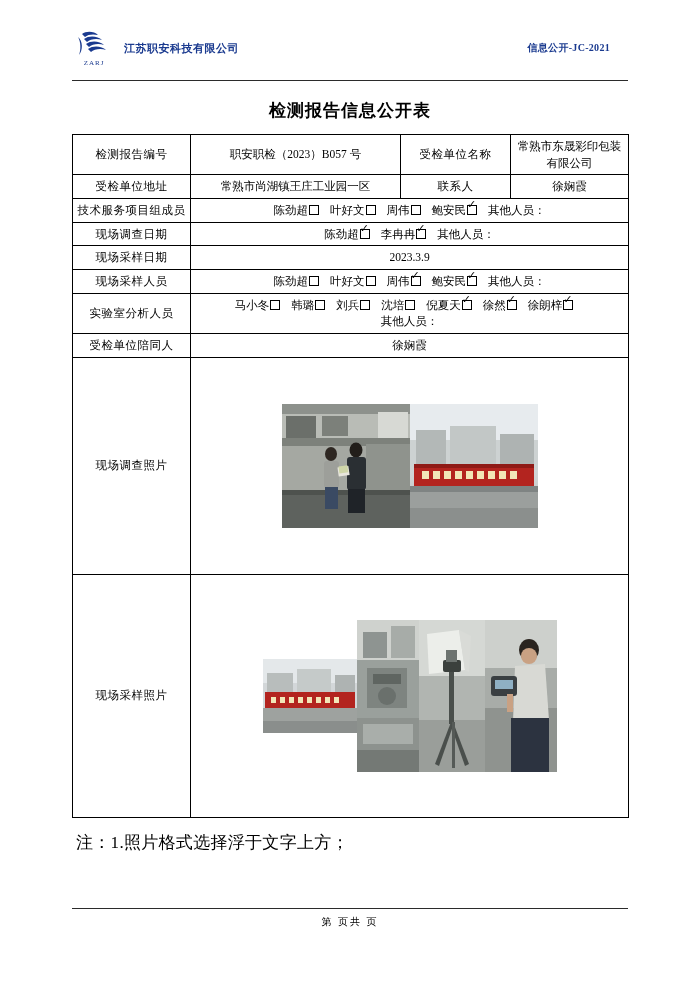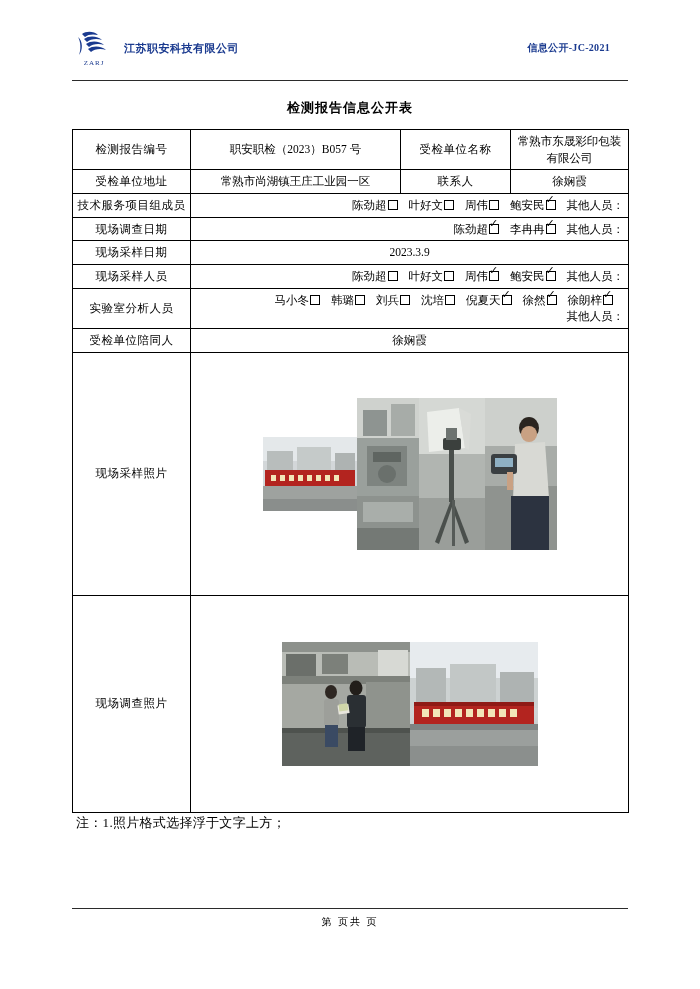--- a/index.html
+++ b/index.html
@@ -56,21 +56,21 @@
   .doc-code {
     font-size: 10px;
     color: #1a3a8f;
     font-weight: bold;
     padding-right: 18px;
     letter-spacing: 0.3px;
   }
   
   .doc-title {
     text-align: center;
-    font-size: 13px;
+    font-size: 17px;
     font-weight: bold;
     color: #000;
     margin-top: 18px;
     margin-bottom: 12px;
     letter-spacing: 1px;
   }
   
   table.main {
     border-collapse: collapse;
     width: 100%;
@@ -82,21 +82,21 @@
     color: #000;
     padding: 3px 4px;
     vertical-align: middle;
     line-height: 1.45;
   }
   td.lbl {
     text-align: center;
     letter-spacing: 0.5px;
   }
   td.val {
-    text-align: right;
+    text-align: center;
     padding-left: 8px;
   }
   td.val-c {
     text-align: center;
   }
   .cb {
     display: inline-block;
     width: 8px;
     height: 8px;
     border: 1px solid #000;
@@ -132,22 +132,22 @@
     gap: 0px;
     padding: 6px 4px;
   }
   .ph {
     position: relative;
     overflow: hidden;
     flex: none;
   }
   
   .note {
-    font-size: 13px;
-    margin-top: 1px;
+    font-size: 17px;
+    margin-top: 13px;
     padding-left: 4px;
     letter-spacing: 0.3px;
   }
   .footer {
     position: absolute;
     left: 72px;
     top: 908px;
     width: 556px;
   }
   .footer-line {
@@ -242,20 +242,97 @@
           <td class="lbl">实验室分析人员</td>
           <td class="val" colspan="3">
             <span class="rowtxt" id="lab-staff"><span class="person"><span>马小冬</span><span class="cb"></span></span><span class="person"><span>韩璐</span><span class="cb"></span></span><span class="person"><span>刘兵</span><span class="cb"></span></span><span class="person"><span>沈培</span><span class="cb"></span></span><span class="person"><span>倪夏天</span><span class="cb checked"></span></span><span class="person"><span>徐然</span><span class="cb checked"></span></span><span class="person"><span>徐朗梓</span><span class="cb checked"></span></span></span>
             <span class="rowtxt">其他人员：</span>
           </td>
         </tr>
 
         <tr>
           <td class="lbl">受检单位陪同人</td>
           <td class="val-c" colspan="3">徐娴霞</td>
+        </tr>
+
+        <tr>
+          <td class="lbl">现场调查照片</td>
+          <td class="photo-cell" colspan="3">
+            <div class="photo-wrap">
+
+              <div class="ph" style="width:128px;height:124px;">
+                <svg width="128" height="124" viewBox="0 0 128 124" xmlns="http://www.w3.org/2000/svg">
+                  <defs>
+                    <linearGradient id="gA" x1="0" y1="0" x2="0" y2="1">
+                      <stop offset="0%" stop-color="#c9cbc6"></stop>
+                        <stop offset="55%" stop-color="#9fa39d"></stop>
+                        <stop offset="100%" stop-color="#6f7471"></stop>
+                    </linearGradient>
+                  </defs>
+                  <rect width="128" height="124" fill="url(#gA)"></rect>
+                  <rect x="0" y="0" width="128" height="34" fill="#b9bcb6"></rect>
+                  <rect x="0" y="0" width="128" height="10" fill="#8d918c"></rect>
+                  <rect x="4" y="12" width="30" height="22" fill="#6b6f6a"></rect>
+                  <rect x="40" y="12" width="26" height="20" fill="#7c807a"></rect>
+                  <rect x="96" y="8" width="30" height="28" fill="#d7d9d4"></rect>
+                  <rect x="0" y="34" width="128" height="8" fill="#7d817b"></rect>
+                  <rect x="0" y="42" width="128" height="46" fill="#a5a8a2"></rect>
+                  <rect x="84" y="40" width="44" height="52" fill="#8f938d"></rect>
+                  <rect x="0" y="88" width="128" height="36" fill="#5e625e"></rect>
+                  <rect x="0" y="86" width="128" height="5" fill="#4e524e"></rect>
+
+                  <ellipse cx="49" cy="50" rx="6" ry="7" fill="#2e2722"></ellipse>
+                  <rect x="42" y="57" width="15" height="27" rx="3" fill="#9d9f9a"></rect>
+                  <rect x="43" y="83" width="13" height="22" fill="#3a4a63"></rect>
+
+                  <ellipse cx="74" cy="46" rx="6.5" ry="7.5" fill="#221e1a"></ellipse>
+                  <rect x="65" y="53" width="19" height="33" rx="3" fill="#2a2f33"></rect>
+                  <rect x="66" y="85" width="17" height="24" fill="#1f2328"></rect>
+
+                  <rect x="56" y="63" width="11" height="9" fill="#e8e6dd" transform="rotate(-8 60 67)"></rect>
+                  <rect x="57" y="62" width="9" height="7" fill="#cfd6a8" transform="rotate(-8 60 66)"></rect>
+                </svg>
+              </div>
+
+              <div class="ph" style="width:128px;height:124px;">
+                <svg width="128" height="124" viewBox="0 0 128 124" xmlns="http://www.w3.org/2000/svg">
+                  <defs>
+                    <linearGradient id="gB" x1="0" y1="0" x2="0" y2="1">
+                      <stop offset="0%" stop-color="#dfe3e6"></stop>
+                        <stop offset="60%" stop-color="#cfd3d4"></stop>
+                        <stop offset="100%" stop-color="#b7bbb9"></stop>
+                    </linearGradient>
+                  </defs>
+                  <rect width="128" height="124" fill="url(#gB)"></rect>
+                  <rect x="0" y="0" width="128" height="40" fill="#e7ebee"></rect>
+                  <rect x="0" y="36" width="128" height="30" fill="#cdd2d2"></rect>
+                  <rect x="6" y="26" width="30" height="40" fill="#b3b8b7"></rect>
+                  <rect x="40" y="22" width="46" height="44" fill="#c2c7c6"></rect>
+                  <rect x="90" y="30" width="34" height="36" fill="#aeb3b2"></rect>
+
+                  <rect x="4" y="60" width="120" height="22" fill="#b3241f"></rect>
+                  <rect x="4" y="60" width="120" height="4" fill="#8f1a16"></rect>
+                  <g fill="#f2e6b8">
+                    <rect x="12" y="67" width="7" height="8"></rect>
+                      <rect x="23" y="67" width="7" height="8"></rect>
+                    <rect x="34" y="67" width="7" height="8"></rect>
+                      <rect x="45" y="67" width="7" height="8"></rect>
+                    <rect x="56" y="67" width="7" height="8"></rect>
+                      <rect x="67" y="67" width="7" height="8"></rect>
+                    <rect x="78" y="67" width="7" height="8"></rect>
+                      <rect x="89" y="67" width="7" height="8"></rect>
+                    <rect x="100" y="67" width="7" height="8"></rect>
+                  </g>
+                  <rect x="0" y="82" width="128" height="42" fill="#9b9f9d"></rect>
+                  <rect x="0" y="82" width="128" height="6" fill="#7f8483"></rect>
+                  <rect x="0" y="104" width="128" height="20" fill="#8b8f8d"></rect>
+                </svg>
+              </div>
+            </div>
+          </td>
         </tr>
 
         <tr>
           <td class="lbl">现场采样照片</td>
           <td class="photo-cell" colspan="3" style="height:236px;">
             <div class="photo-wrap" style="gap:0;align-items:center;">
 
               <div class="ph" style="width:94px;height:74px;">
                 <svg width="94" height="74" viewBox="0 0 94 74" xmlns="http://www.w3.org/2000/svg">
                   <rect width="94" height="74" fill="#d3d7d9"></rect>
@@ -327,97 +404,20 @@
                   <rect x="26" y="98" width="38" height="54" fill="#2c3340"></rect>
 
                   <rect x="6" y="56" width="26" height="20" rx="3" fill="#3a3f42"></rect>
                   <rect x="10" y="60" width="18" height="9" fill="#8fb0c4"></rect>
                   <rect x="22" y="74" width="6" height="18" fill="#c9a183"></rect>
                 </svg>
               </div>
             </div>
           </td>
         </tr>
-
-        <tr>
-          <td class="lbl">现场调查照片</td>
-          <td class="photo-cell" colspan="3">
-            <div class="photo-wrap">
-
-              <div class="ph" style="width:128px;height:124px;">
-                <svg width="128" height="124" viewBox="0 0 128 124" xmlns="http://www.w3.org/2000/svg">
-                  <defs>
-                    <linearGradient id="gA" x1="0" y1="0" x2="0" y2="1">
-                      <stop offset="0%" stop-color="#c9cbc6"></stop>
-                        <stop offset="55%" stop-color="#9fa39d"></stop>
-                        <stop offset="100%" stop-color="#6f7471"></stop>
-                    </linearGradient>
-                  </defs>
-                  <rect width="128" height="124" fill="url(#gA)"></rect>
-                  <rect x="0" y="0" width="128" height="34" fill="#b9bcb6"></rect>
-                  <rect x="0" y="0" width="128" height="10" fill="#8d918c"></rect>
-                  <rect x="4" y="12" width="30" height="22" fill="#6b6f6a"></rect>
-                  <rect x="40" y="12" width="26" height="20" fill="#7c807a"></rect>
-                  <rect x="96" y="8" width="30" height="28" fill="#d7d9d4"></rect>
-                  <rect x="0" y="34" width="128" height="8" fill="#7d817b"></rect>
-                  <rect x="0" y="42" width="128" height="46" fill="#a5a8a2"></rect>
-                  <rect x="84" y="40" width="44" height="52" fill="#8f938d"></rect>
-                  <rect x="0" y="88" width="128" height="36" fill="#5e625e"></rect>
-                  <rect x="0" y="86" width="128" height="5" fill="#4e524e"></rect>
-
-                  <ellipse cx="49" cy="50" rx="6" ry="7" fill="#2e2722"></ellipse>
-                  <rect x="42" y="57" width="15" height="27" rx="3" fill="#9d9f9a"></rect>
-                  <rect x="43" y="83" width="13" height="22" fill="#3a4a63"></rect>
-
-                  <ellipse cx="74" cy="46" rx="6.5" ry="7.5" fill="#221e1a"></ellipse>
-                  <rect x="65" y="53" width="19" height="33" rx="3" fill="#2a2f33"></rect>
-                  <rect x="66" y="85" width="17" height="24" fill="#1f2328"></rect>
-
-                  <rect x="56" y="63" width="11" height="9" fill="#e8e6dd" transform="rotate(-8 60 67)"></rect>
-                  <rect x="57" y="62" width="9" height="7" fill="#cfd6a8" transform="rotate(-8 60 66)"></rect>
-                </svg>
-              </div>
-
-              <div class="ph" style="width:128px;height:124px;">
-                <svg width="128" height="124" viewBox="0 0 128 124" xmlns="http://www.w3.org/2000/svg">
-                  <defs>
-                    <linearGradient id="gB" x1="0" y1="0" x2="0" y2="1">
-                      <stop offset="0%" stop-color="#dfe3e6"></stop>
-                        <stop offset="60%" stop-color="#cfd3d4"></stop>
-                        <stop offset="100%" stop-color="#b7bbb9"></stop>
-                    </linearGradient>
-                  </defs>
-                  <rect width="128" height="124" fill="url(#gB)"></rect>
-                  <rect x="0" y="0" width="128" height="40" fill="#e7ebee"></rect>
-                  <rect x="0" y="36" width="128" height="30" fill="#cdd2d2"></rect>
-                  <rect x="6" y="26" width="30" height="40" fill="#b3b8b7"></rect>
-                  <rect x="40" y="22" width="46" height="44" fill="#c2c7c6"></rect>
-                  <rect x="90" y="30" width="34" height="36" fill="#aeb3b2"></rect>
-
-                  <rect x="4" y="60" width="120" height="22" fill="#b3241f"></rect>
-                  <rect x="4" y="60" width="120" height="4" fill="#8f1a16"></rect>
-                  <g fill="#f2e6b8">
-                    <rect x="12" y="67" width="7" height="8"></rect>
-                      <rect x="23" y="67" width="7" height="8"></rect>
-                    <rect x="34" y="67" width="7" height="8"></rect>
-                      <rect x="45" y="67" width="7" height="8"></rect>
-                    <rect x="56" y="67" width="7" height="8"></rect>
-                      <rect x="67" y="67" width="7" height="8"></rect>
-                    <rect x="78" y="67" width="7" height="8"></rect>
-                      <rect x="89" y="67" width="7" height="8"></rect>
-                    <rect x="100" y="67" width="7" height="8"></rect>
-                  </g>
-                  <rect x="0" y="82" width="128" height="42" fill="#9b9f9d"></rect>
-                  <rect x="0" y="82" width="128" height="6" fill="#7f8483"></rect>
-                  <rect x="0" y="104" width="128" height="20" fill="#8b8f8d"></rect>
-                </svg>
-              </div>
-            </div>
-          </td>
-        </tr>
       </tbody>
     </table>
 
     <div class="note">注：1.照片格式选择浮于文字上方；</div>
   </div>
 
   <div class="footer">
     <div class="footer-line"></div>
     <div class="footer-text">第 页共 页</div>
   </div>

